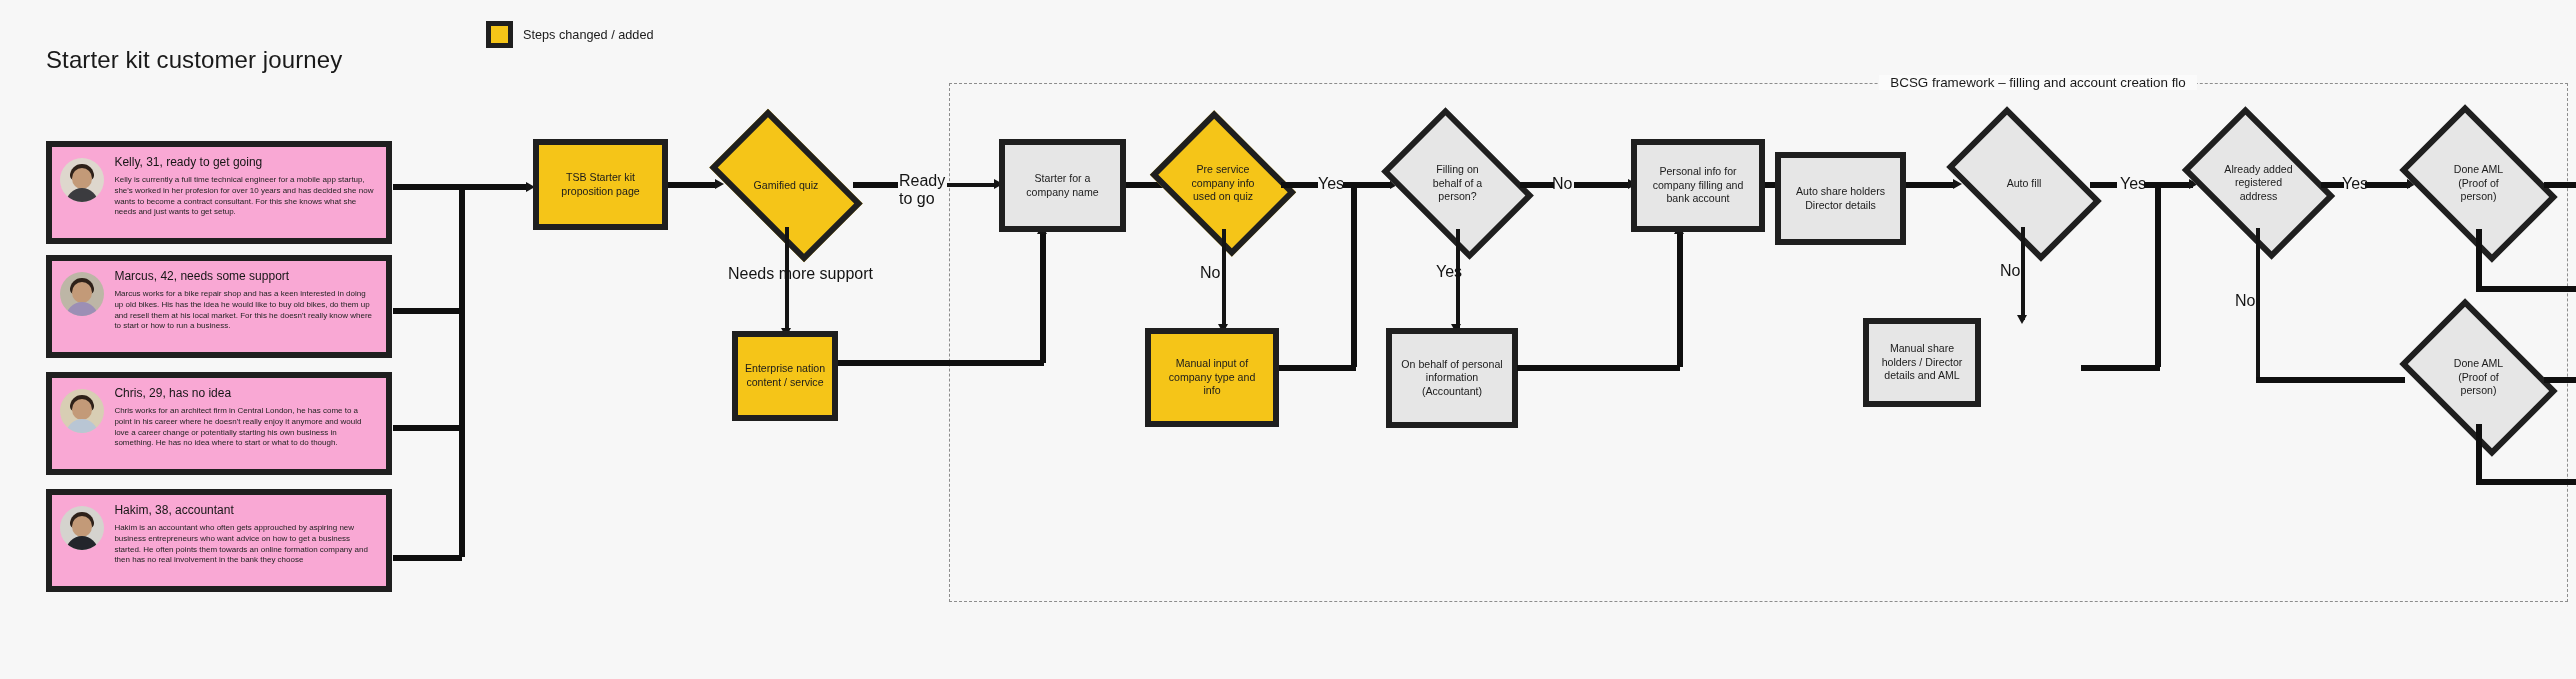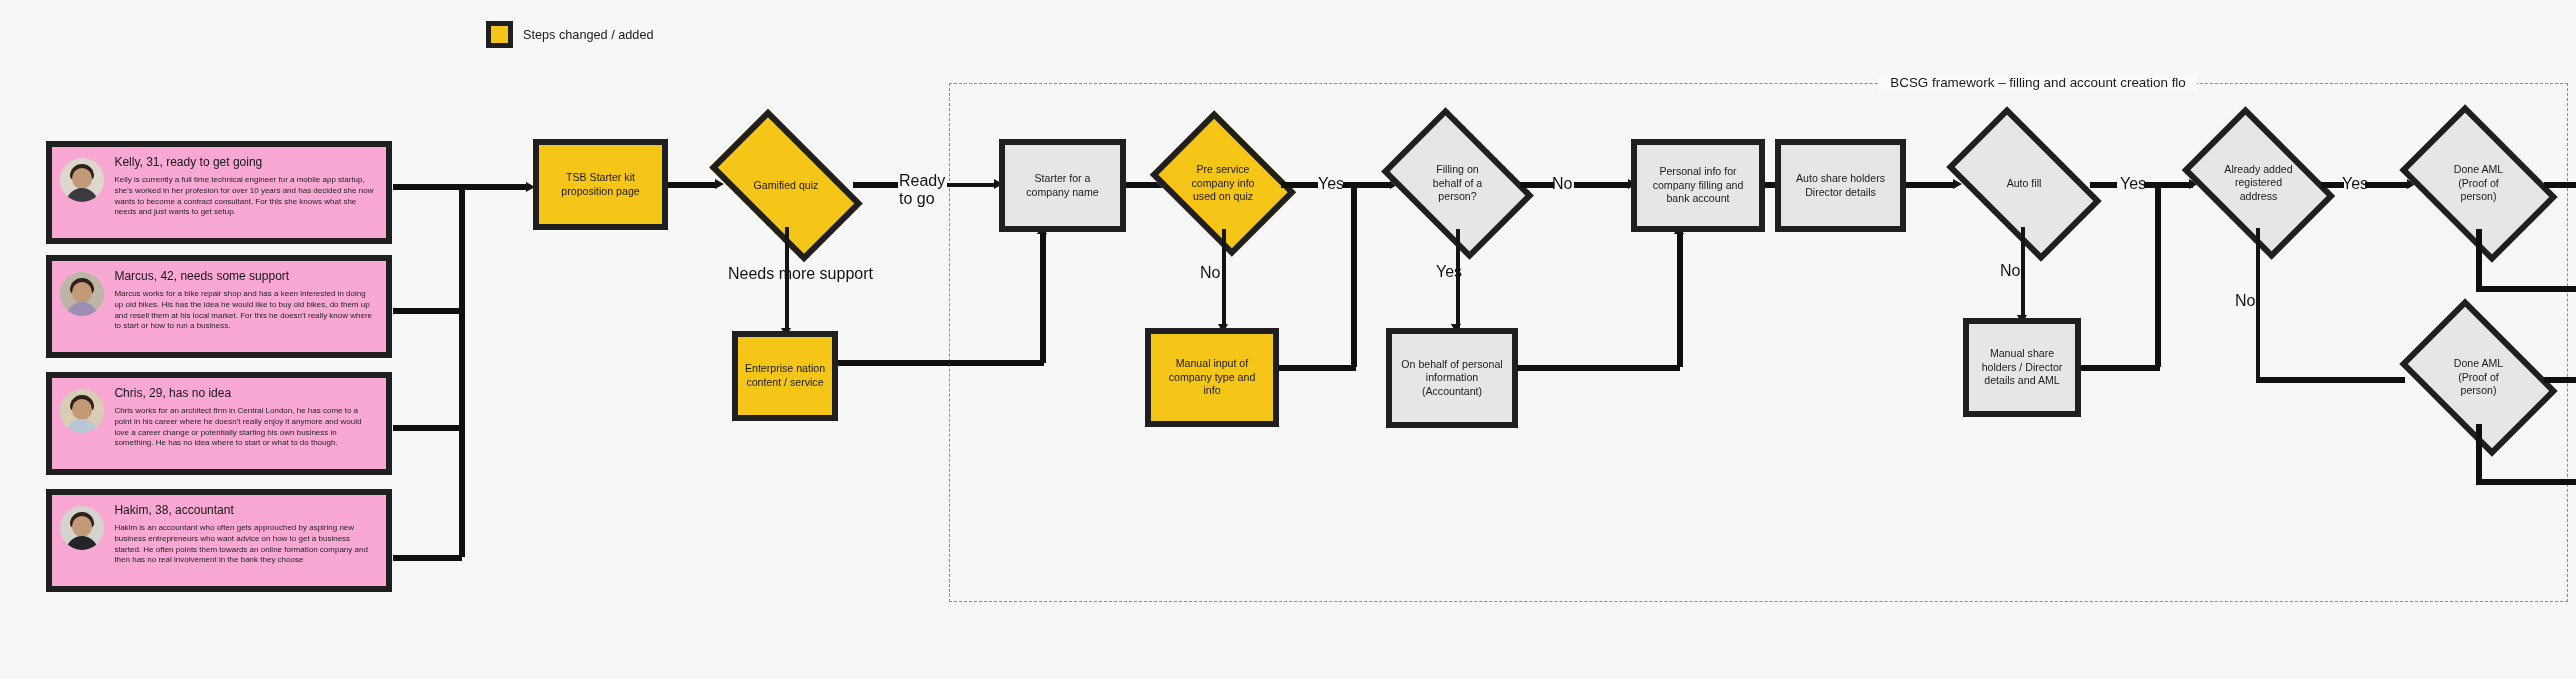--- a/index.html
+++ b/index.html
@@ -148,20 +148,21 @@
   .edge-label {
     position: absolute; font-size: 16px; color: #141414;
     background: transparent; white-space: pre-line; line-height: 1.15;
   }
 </style>
 </head>
 <body>
 
 <div id="canvas">
 
+  <div id="page-title">Starter kit customer journey</div>
 
   <div id="legend">
     <div class="swatch"></div>
     <div class="legend-label">Steps changed / added</div>
   </div>
 
   <div class="persona-card" style="top:141px;">
     <div class="avatar a1">
       <div class="hair"></div>
         <div class="head"></div>
@@ -309,42 +310,42 @@
   <div class="arrow-u" style="left:1674px; top:225px;"></div>
 
   <div class="node process" style="left:1631px; top:139px; width:134px; height:93px;">
     <div class="node-label">Personal info for
 company filling and
 bank account</div>
   </div>
   <div class="hline thick" style="left:1765px; top:182px; width:37px;"></div>
   <div class="arrow-r" style="left:1799px; top:179px;"></div>
 
-  <div class="node process" style="left:1775px; top:139px; width:131px; height:93px;">
+  <div class="node process" style="left:1775px; top:152px; width:131px; height:93px;">
     <div class="node-label">Auto share holders
 Director details</div>
   </div>
   <div class="hline thick" style="left:1906px; top:182px; width:49px;"></div>
   <div class="arrow-r" style="left:1953px; top:179px;"></div>
 
   <div class="node decision" style="left:1957px; top:141px; width:134px; height:86px;">
     <div class="dia"></div>
     <div class="node-label">Auto fill</div>
   </div>
 
   <div class="hline thick" style="left:2090px; top:182px; width:27px;"></div>
   <div class="edge-label" style="left:2120px; top:175px;">Yes</div>
   <div class="hline thick" style="left:2144px; top:182px; width:49px;"></div>
   <div class="arrow-r" style="left:2189px; top:179px;"></div>
 
   <div class="vline" style="left:2021px; top:227px; height:93px;"></div>
   <div class="edge-label" style="left:2000px; top:262px;">No</div>
   <div class="arrow-d" style="left:2017px; top:315px;"></div>
 
-  <div class="node process" style="left:1963px; top:318px; width:118px; height:99px;">
+  <div class="node process" style="left:1863px; top:318px; width:118px; height:89px;">
     <div class="node-label">Manual share
 holders / Director
 details and AML</div>
   </div>
   <div class="hline thick" style="left:2081px; top:365px; width:79px;"></div>
   <div class="vline thick" style="left:2155px; top:182px; height:185px;"></div>
 
   <div class="node decision" style="left:2195px; top:138px; width:127px; height:90px;">
     <div class="dia"></div>
     <div class="node-label">Already added

